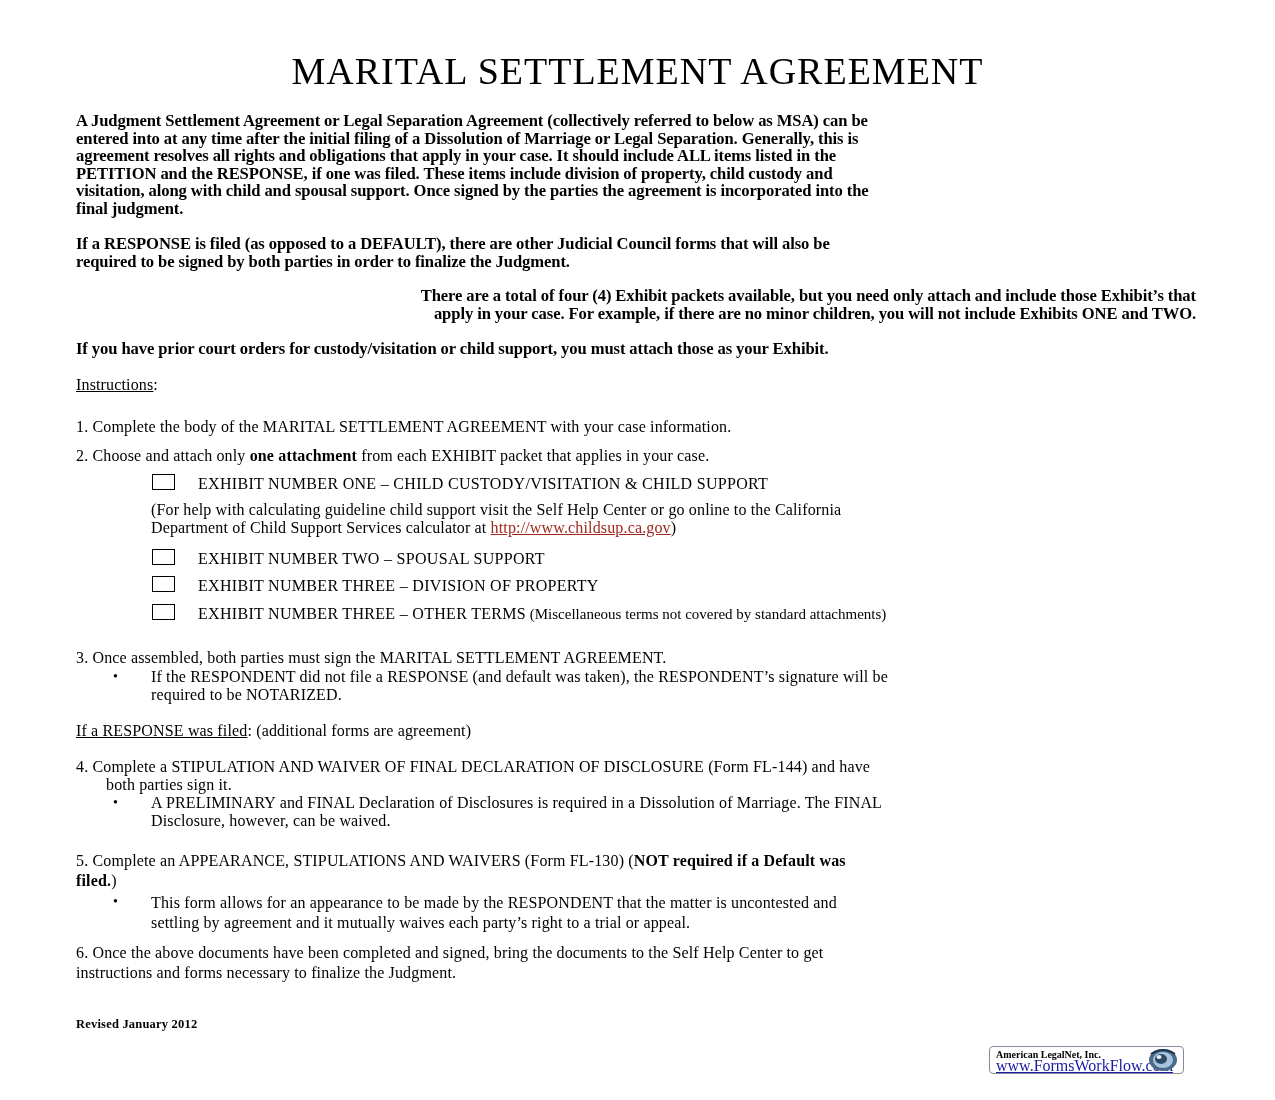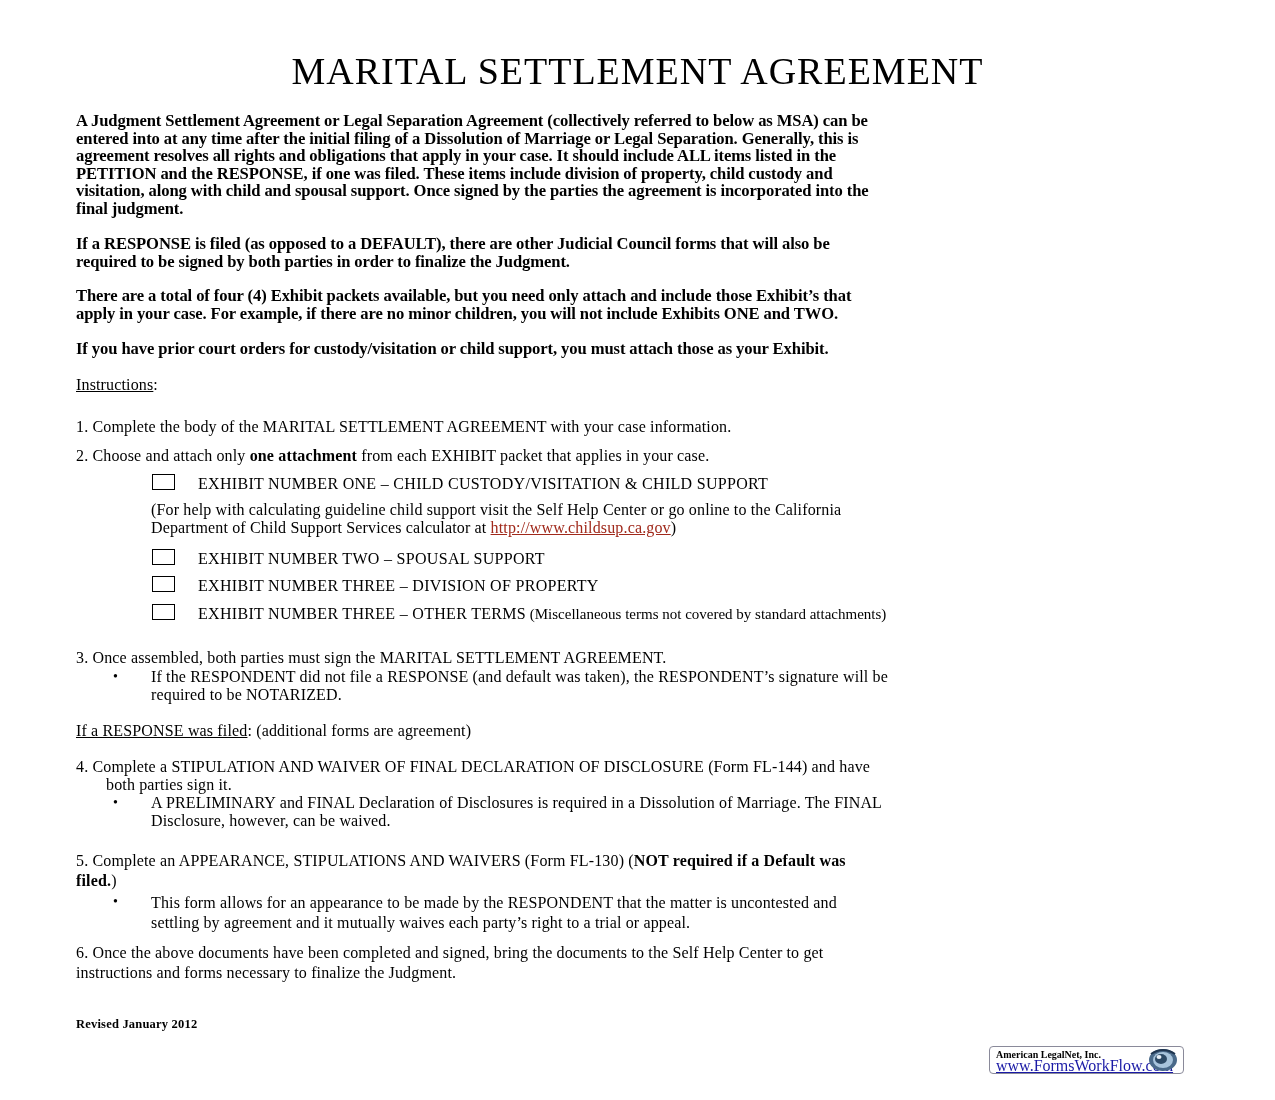--- a/index.html
+++ b/index.html
@@ -135,21 +135,21 @@
   <div>PETITION and the RESPONSE, if one was filed.  These items include division of property, child custody and</div>
   <div>visitation, along with child and spousal support. Once signed by the parties the agreement is incorporated into the</div>
   <div>final judgment.</div>
 </div>
 
 <div class="bold-para" style="top:235px;">
   <div>If a RESPONSE is filed (as opposed to a DEFAULT), there are other Judicial Council forms that will also be</div>
   <div>required to be signed by both parties in order to finalize the Judgment.</div>
 </div>
 
-<div class="bold-para" style="top:287px;">
+<div class="bold-para" style="top:287px;text-align:right;">
   <div>There are a total of four (4) Exhibit packets available, but you need only attach and include those Exhibit’s that</div>
   <div>apply in your case.  For example, if there are no minor children, you will not include Exhibits ONE and TWO.</div>
 </div>
 
 <div class="bold-para" style="top:340px;">
   <div>If you have prior court orders for custody/visitation or child support, you must attach those as your Exhibit.</div>
 </div>
 
 <div class="plain" style="top:376px;">
   <span class="u">Instructions</span><span>:</span>

